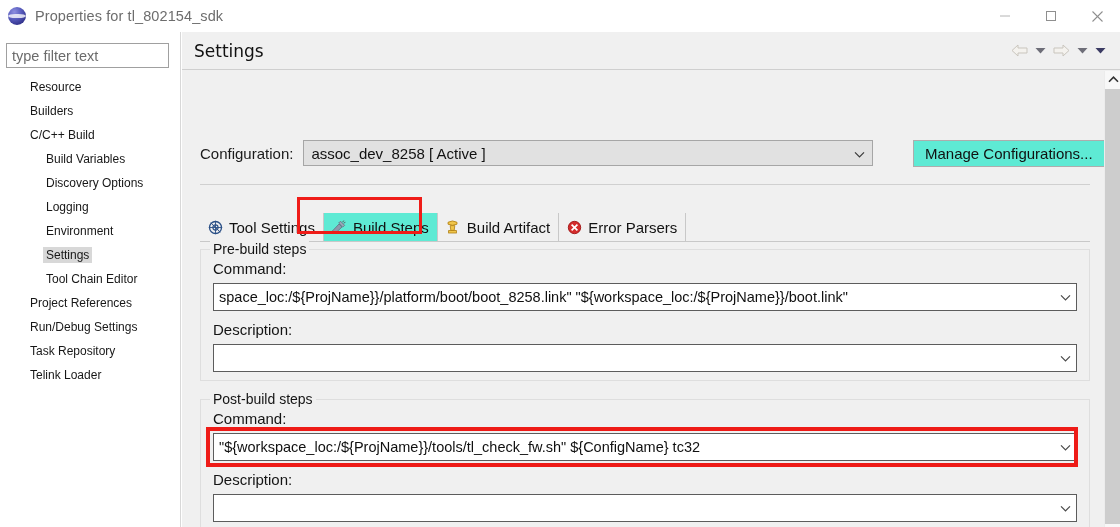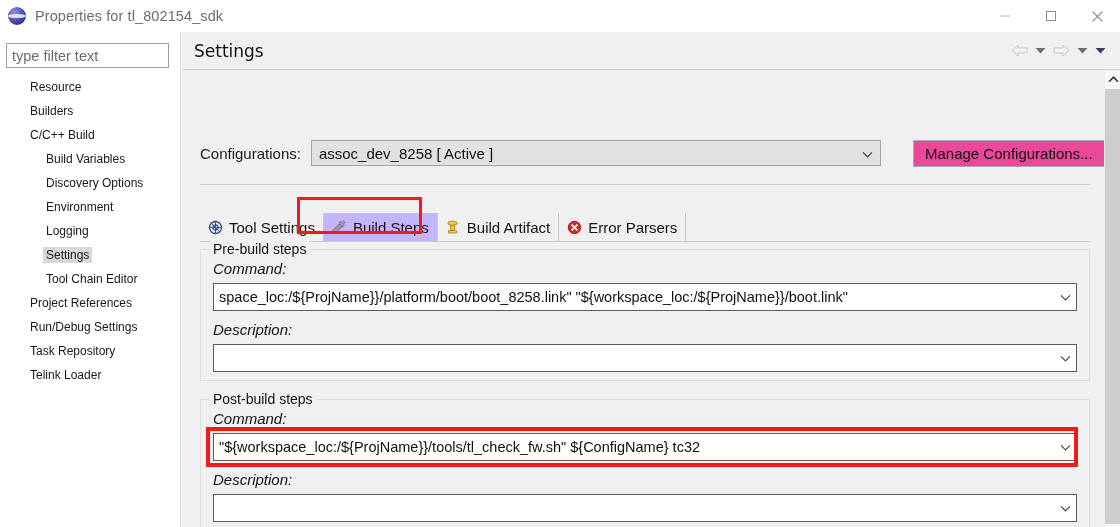--- a/index.html
+++ b/index.html
@@ -169,21 +169,21 @@
   }
   .config-combo .chev {
     position: absolute; right: 7px; top: 50%;
     transform: translateY(-50%);
     color: #3a3a3a;
   }
   .manage-btn {
     position: absolute; left: 713px; top: 0;
     height: 27px;
     padding: 0 11px;
-    background: #ec4899;
+    background: #5eead4;
     border: 1px solid #adadad;
     font-family: "Liberation Sans", sans-serif;
     font-size: 15px;
     color: #111;
     white-space: nowrap;
     display: flex; align-items: center;
   }
   .config-sep {
     position: absolute; left: 18px; top: 113px;
     width: 890px; height: 1px;
@@ -206,21 +206,21 @@
     color: #121212;
     white-space: nowrap;
     position: relative;
   }
   .tab .tab-ico {
     width: 16px; height: 16px;
     margin-right: 6px;
     flex: 0 0 auto;
     display: flex; align-items: center; justify-content: center;
   }
-  .tab.active { background: #c4b5fd; }
+  .tab.active { background: #5eead4; }
   .tab-highlight {
     position: absolute;
     left: 115px; top: 126px;
     width: 125px; height: 37px;
     border: 3px solid #ef1c18;
     pointer-events: none;
     z-index: 5;
   }
 
   
@@ -234,21 +234,20 @@
     padding: 0 3px;
     font-size: 14px;
     color: #141414;
     white-space: nowrap;
   }
   .field-label {
     position: absolute;
     font-size: 15px;
     color: #141414;
     white-space: nowrap;
-    font-style: italic;
   }
   .combo {
     position: absolute;
     background: #ffffff;
     border: 1px solid #5c5c5c;
     display: flex; align-items: center;
   }
   .combo .txt {
     font-size: 14.5px;
     color: #101010;
@@ -314,24 +313,24 @@
       <div class="tree-item lvl0">
           <span class="lbl">C/C++ Build</span>
         </div>
       <div class="tree-item lvl1">
           <span class="lbl">Build Variables</span>
         </div>
       <div class="tree-item lvl1">
           <span class="lbl">Discovery Options</span>
         </div>
       <div class="tree-item lvl1">
+          <span class="lbl">Logging</span>
+        </div>
+      <div class="tree-item lvl1">
           <span class="lbl">Environment</span>
-        </div>
-      <div class="tree-item lvl1">
-          <span class="lbl">Logging</span>
         </div>
       <div class="tree-item lvl1 selected">
           <span class="lbl">Settings</span>
         </div>
       <div class="tree-item lvl1">
           <span class="lbl">Tool Chain Editor</span>
         </div>
       <div class="tree-item lvl0">
           <span class="lbl">Project References</span>
         </div>
@@ -376,21 +375,21 @@
           <svg width="11" height="7" viewBox="0 0 11 7">
               <path d="M0.5 1 L10.5 1 L5.5 6.5 Z" fill="#3b3b63"></path>
             </svg>
         </div>
       </div>
     </div>
 
     <div class="pane-body">
 
       <div class="config-row">
-        <div class="config-label">Configurations:</div>
+        <div class="config-label">Configuration:</div>
         <div class="config-combo">
           <span class="val">assoc_dev_8258  [ Active ]</span>
           <span class="chev">
             <svg width="11" height="7" viewBox="0 0 11 7">
                 <path d="M1 1.3 L5.5 5.8 L10 1.3" fill="none" stroke="#3a3a3a" stroke-width="1.2"></path>
               </svg>
           </span>
         </div>
         <button class="manage-btn">Manage Configurations...</button>
       </div>

